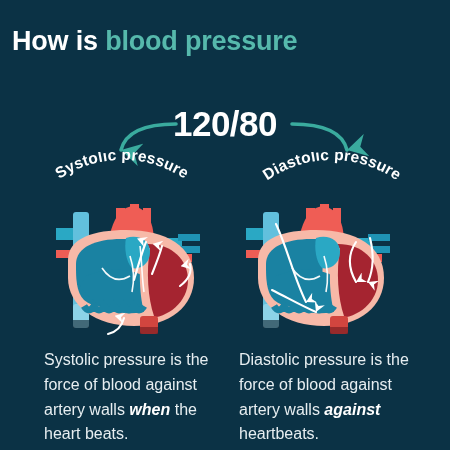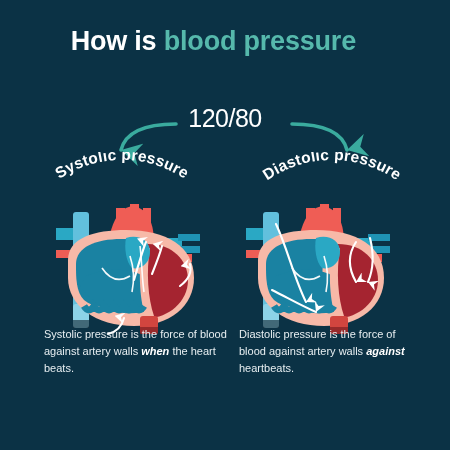--- a/index.html
+++ b/index.html
@@ -17,42 +17,42 @@
   #poster {
     position: relative;
     width: 450px;
     height: 450px;
     background: #0b3245;
   }
 
   
   .title {
     position: absolute;
-    left: 0;
+    left: 12px;
     top: 26px;
     width: 356px;
-    text-align: right;
+    text-align: left;
     font-size: 27px;
     font-weight: bold;
     line-height: 1.17;
     color: #ffffff;
     letter-spacing: -0.2px;
   }
   .title .accent { color: #56b9ac; }
   .title-line2 { display: block; }
 
   
   .reading {
     position: absolute;
     left: 0;
     top: 104px;
     width: 450px;
     text-align: center;
-    font-size: 25px;
-    font-weight: normal;
+    font-size: 35px;
+    font-weight: bold;
     color: #ffffff;
     letter-spacing: -0.5px;
   }
 
   .arrows-svg {
     position: absolute;
     left: 0;
     top: 0;
     width: 450px;
     height: 450px;
@@ -83,23 +83,23 @@
     width: 180px;
     height: 150px;
   }
   .heart-wrap.left  { left: 42px; }
   .heart-wrap.right { left: 232px; }
   .heart-wrap svg { display: block; width: 180px; height: 150px; }
 
   
   .caption {
     position: absolute;
-    top: 326px;
+    top: 348px;
     width: 185px;
-    font-size: 11px;
+    font-size: 16px;
     line-height: 1.55;
     color: #e7eef1;
   }
   .caption.left  { left: 44px; }
   .caption.right { left: 239px; }
   .caption b {
     font-weight: bold;
     font-style: italic;
     color: #ffffff;
   }

